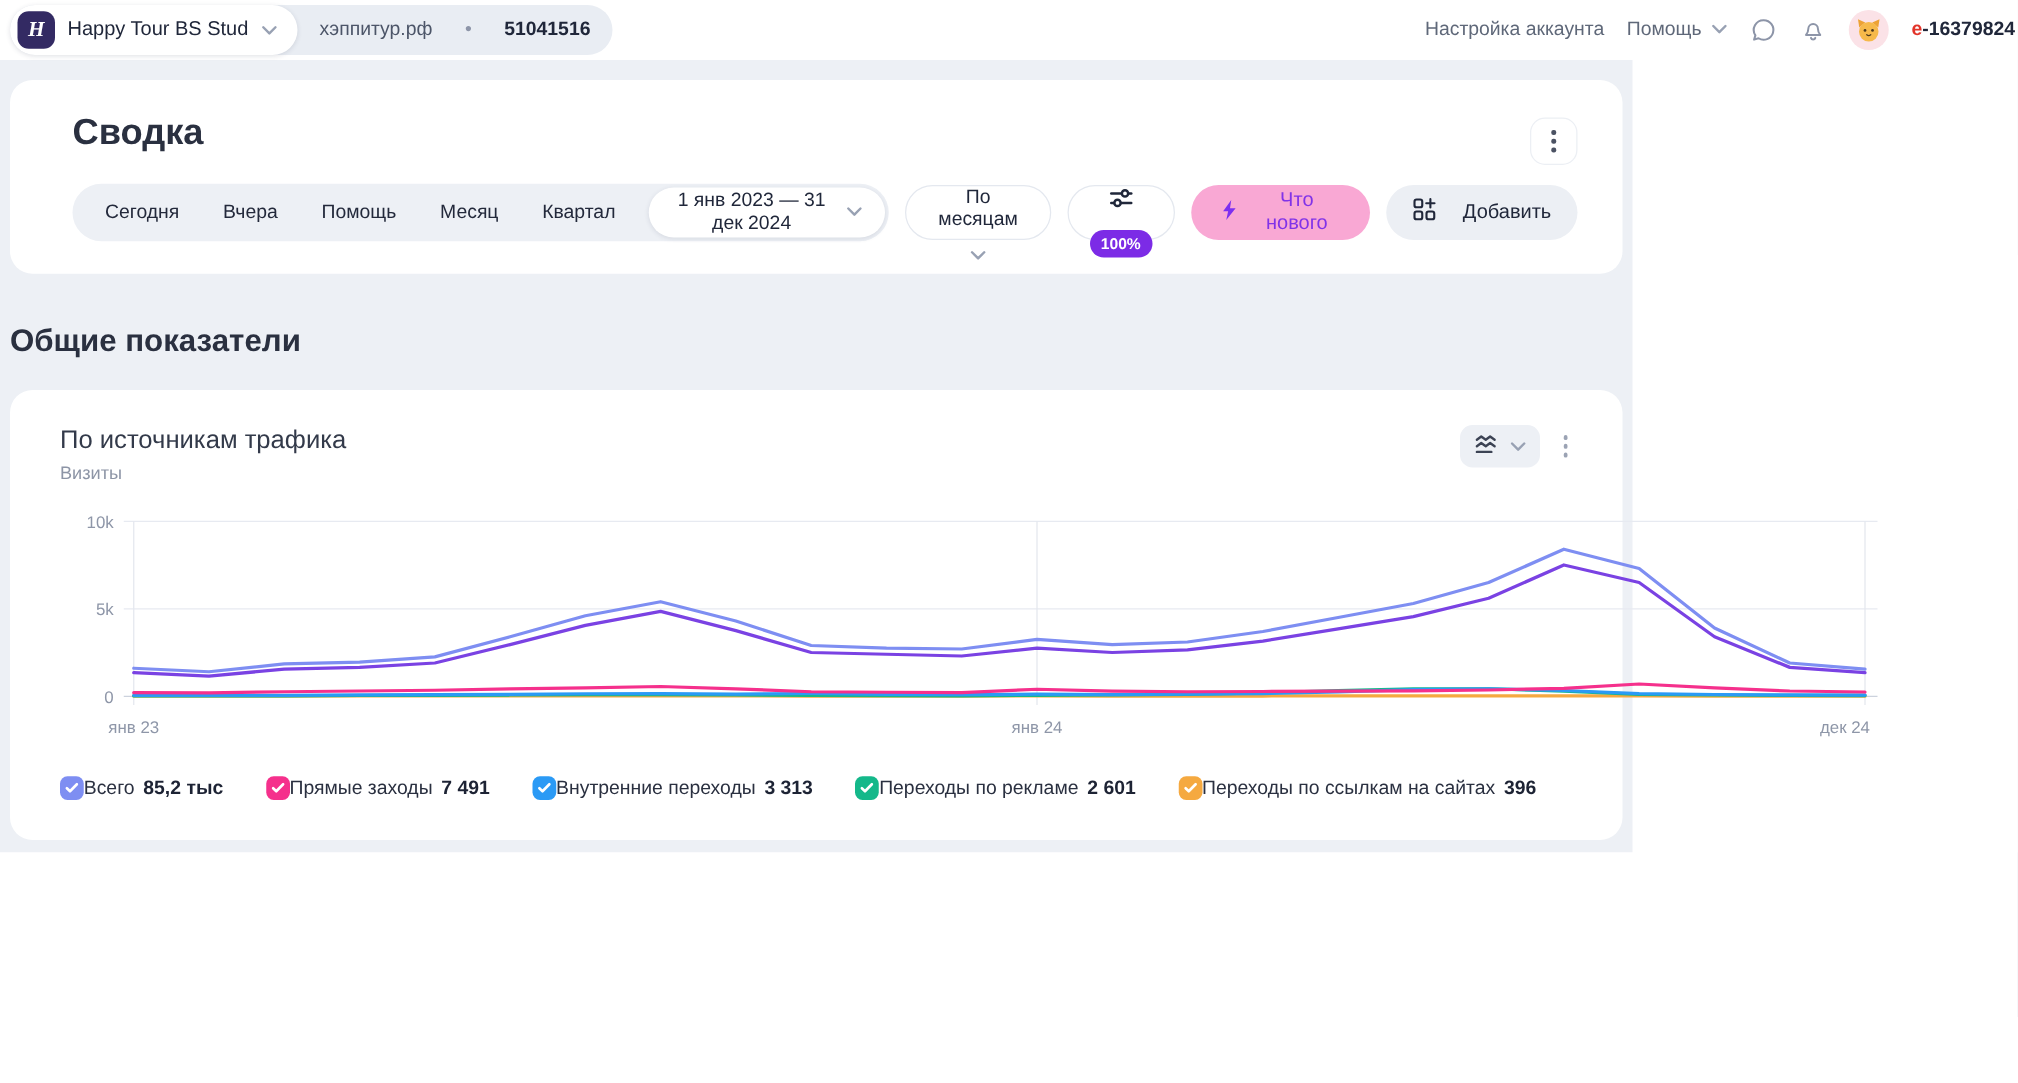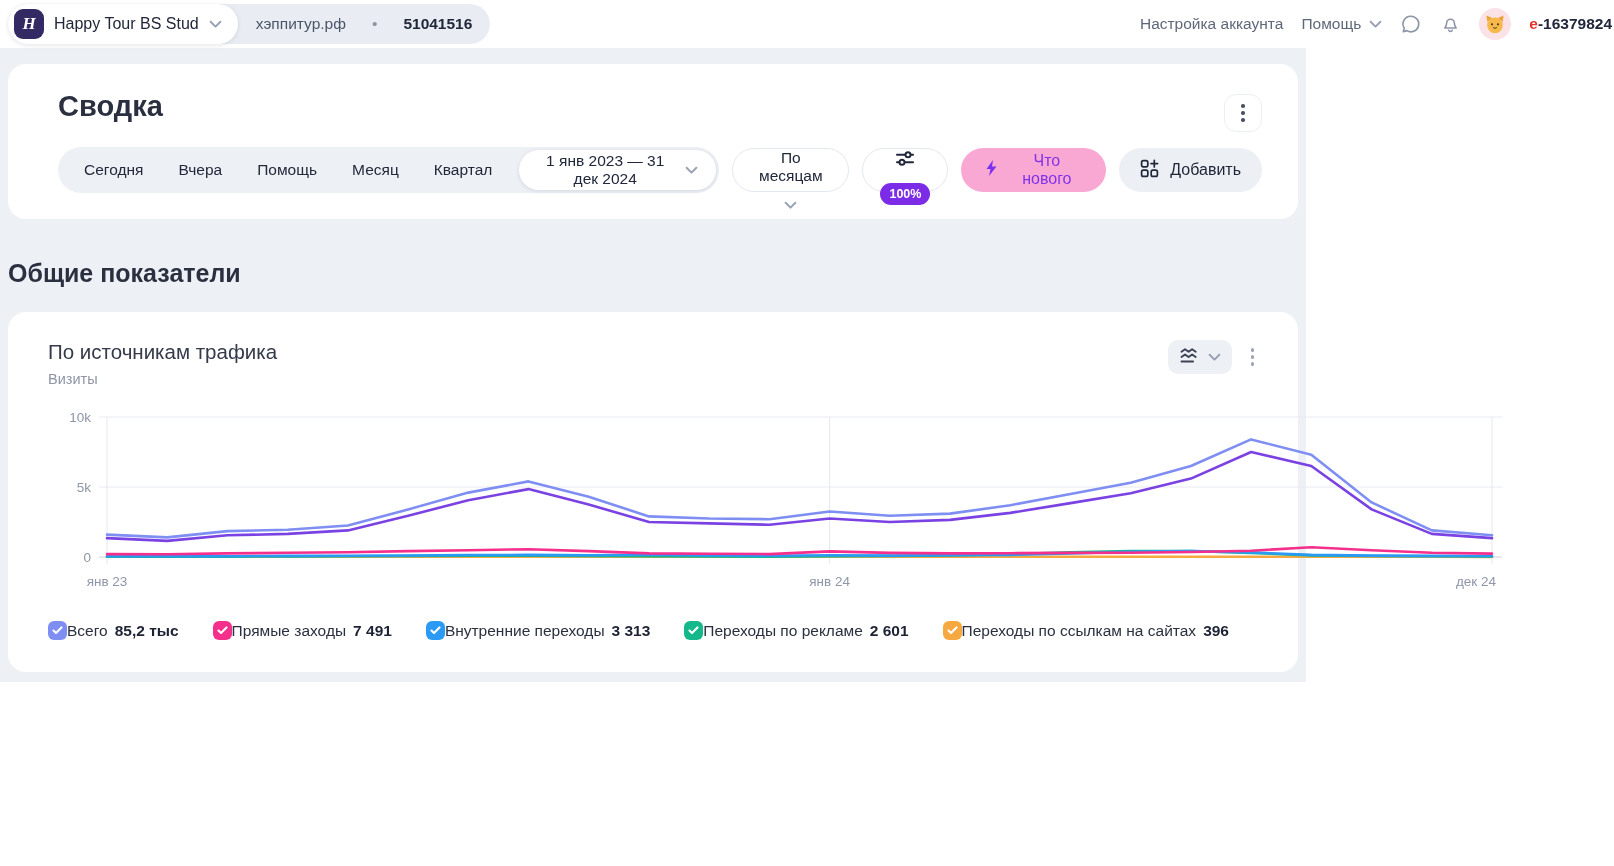--- a/index.html
+++ b/index.html
@@ -45,21 +45,21 @@
   .date-pill { display:flex; align-items:center; gap:12px; background:#fff; border:0; cursor:pointer;
     border-radius:22px; height:40px; padding:0 18px; font-size:15.5px; color:#20273a;
     box-shadow:0 1px 4px rgba(40,50,80,.12); margin-left:8px; }
   .outline-pill { display:flex; align-items:center; gap:11px; background:#fff; border:1px solid #e4e8ef;
     cursor:pointer; border-radius:23px; height:44px; padding:0 17px; font-size:15.5px; color:#20273a;flex-direction:column; }
   .sampling-badge { background:#7c2be6; color:#fff; font-size:12.5px; font-weight:700;
     padding:4px 9px; border-radius:12px; }
   .whats-new-btn { margin-left:auto; display:flex; align-items:center; gap:11px; background:#f9a8d4;
     color:#8133e8; font-size:16px; font-weight:500; height:44px; padding:0 23px; border-radius:23px;
     border:0; cursor:pointer; }
-  .add-btn { display:flex; align-items:center; gap:11px; background:#eceff4; color:#20273a;
+  .add-btn { display:flex; align-items:center; gap:21px; background:#eceff4; color:#20273a;
     font-size:16px; height:44px; padding:0 21px; border-radius:23px; border:0; cursor:pointer; }
 
   .section-title { font-size:25px; font-weight:700; color:#2a3040; margin:40px 0 24px 8px; }
 
   
   .chart-card { padding:28px 40px 32px; }
   .chart-head { display:flex; justify-content:space-between; align-items:flex-start; }
   .chart-title { font-size:20.5px; font-weight:500; color:#333a4a; }
   .chart-subtitle { font-size:14.5px; color:#8d95a6; margin-top:7px; }
   .chart-actions { display:flex; align-items:center; gap:15px; }

